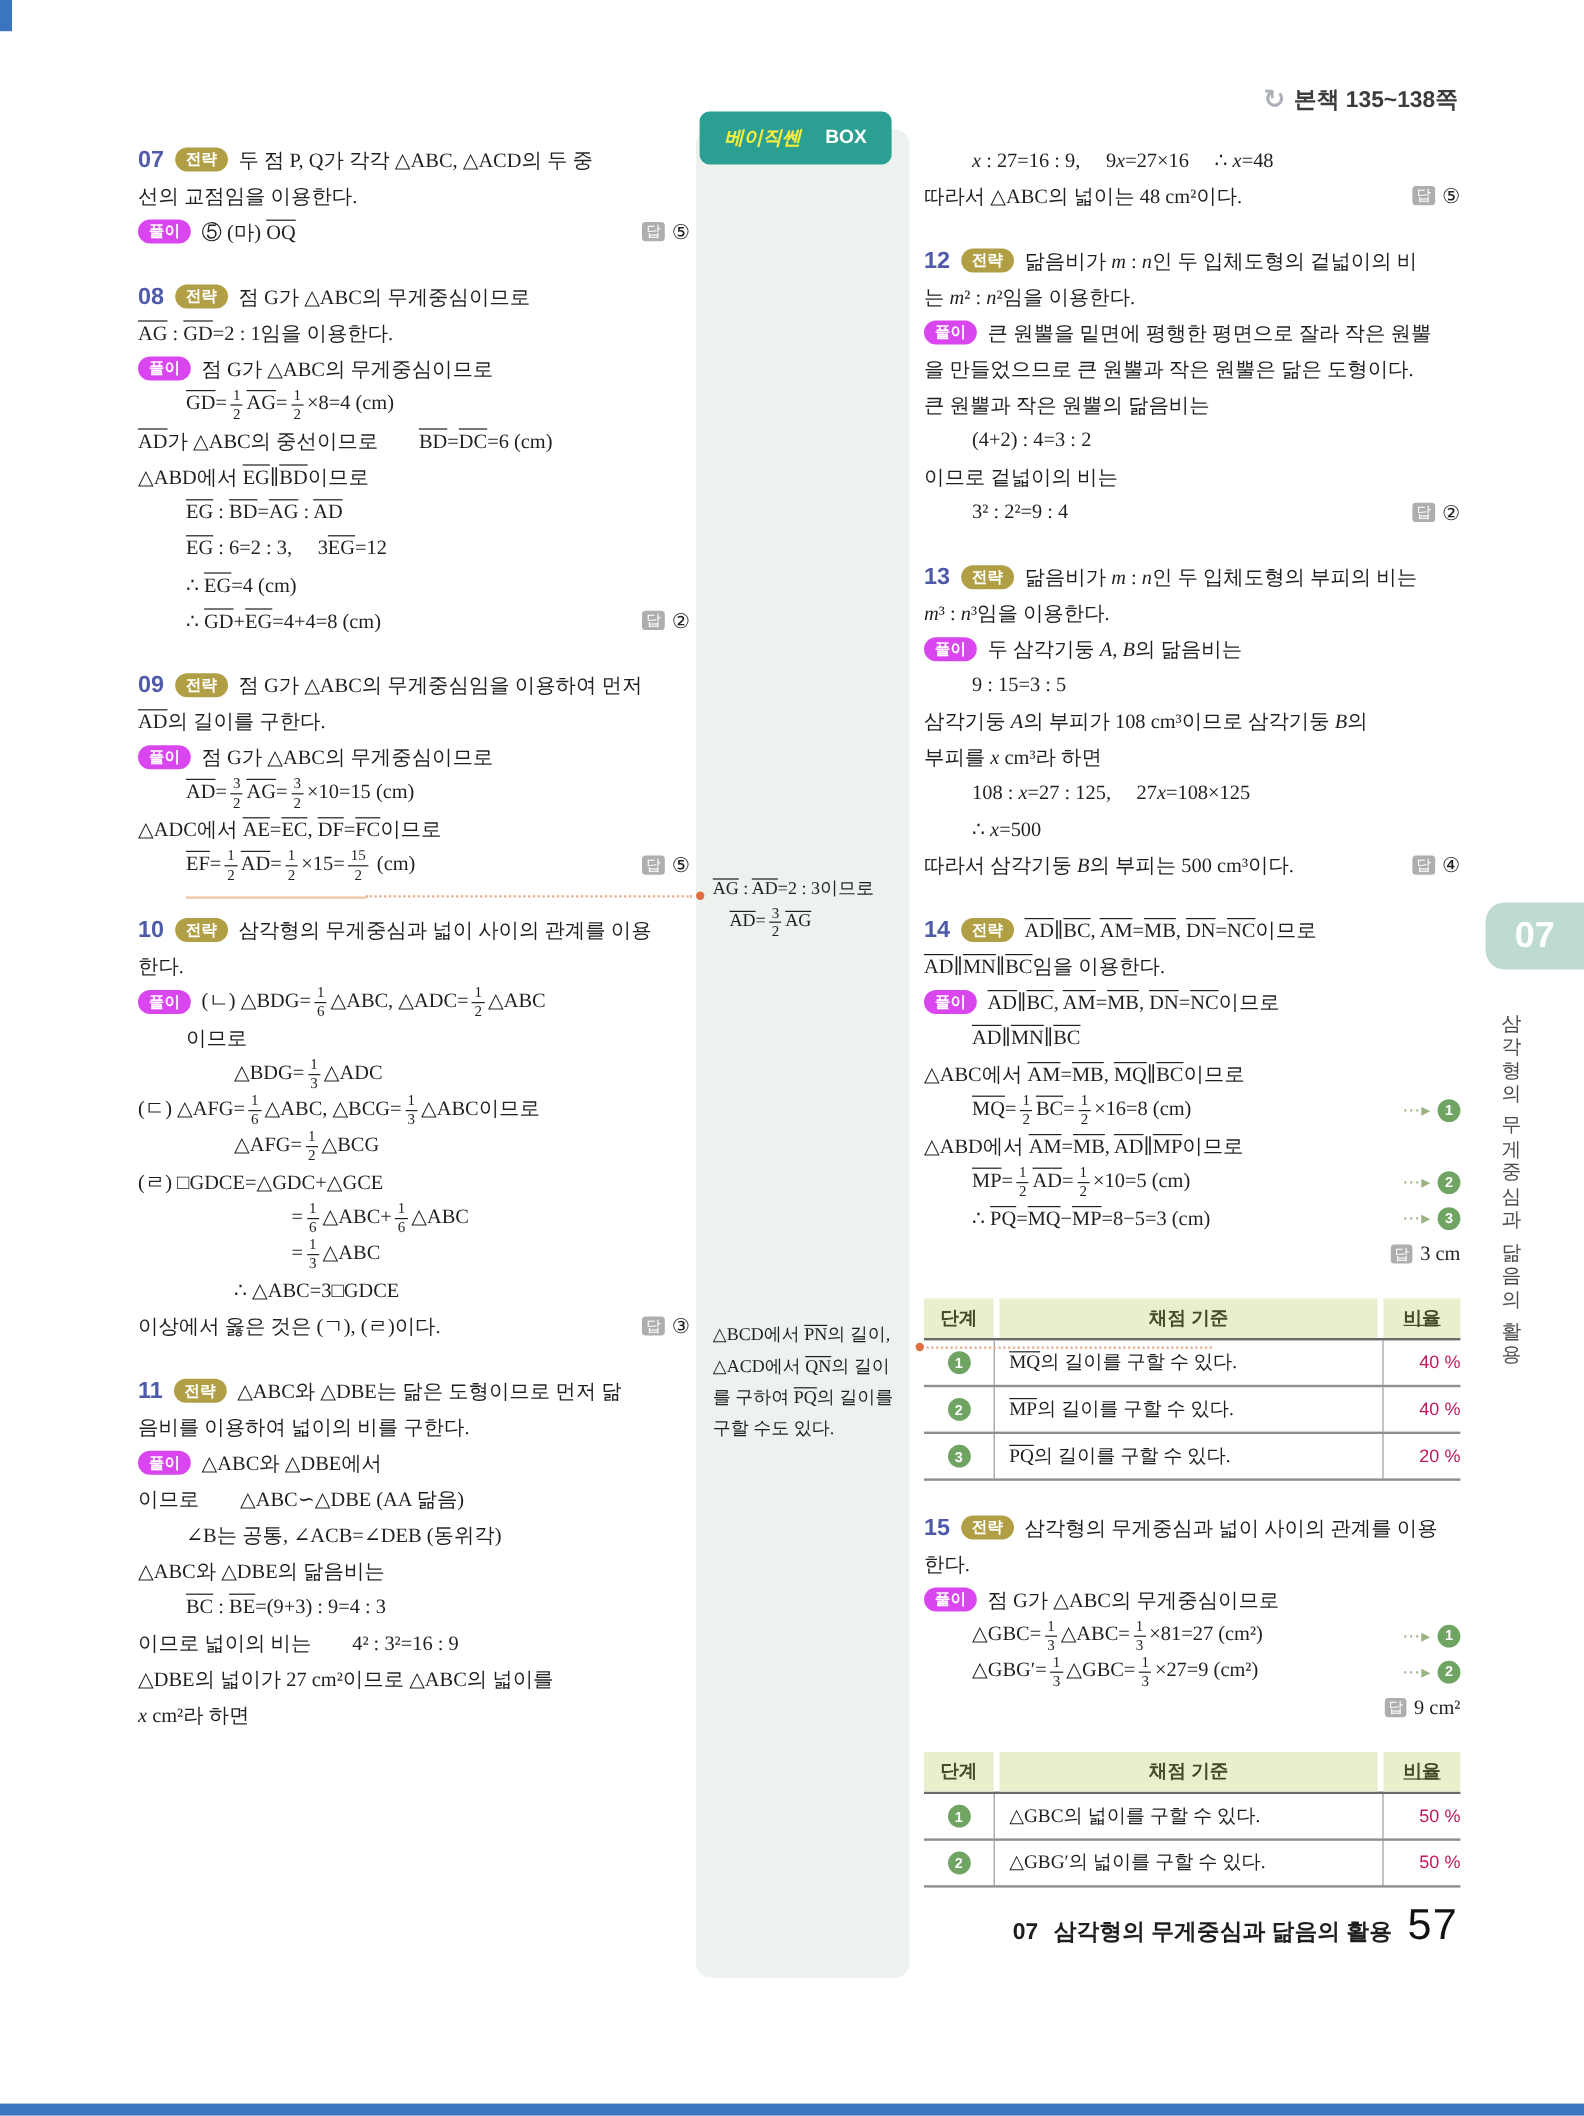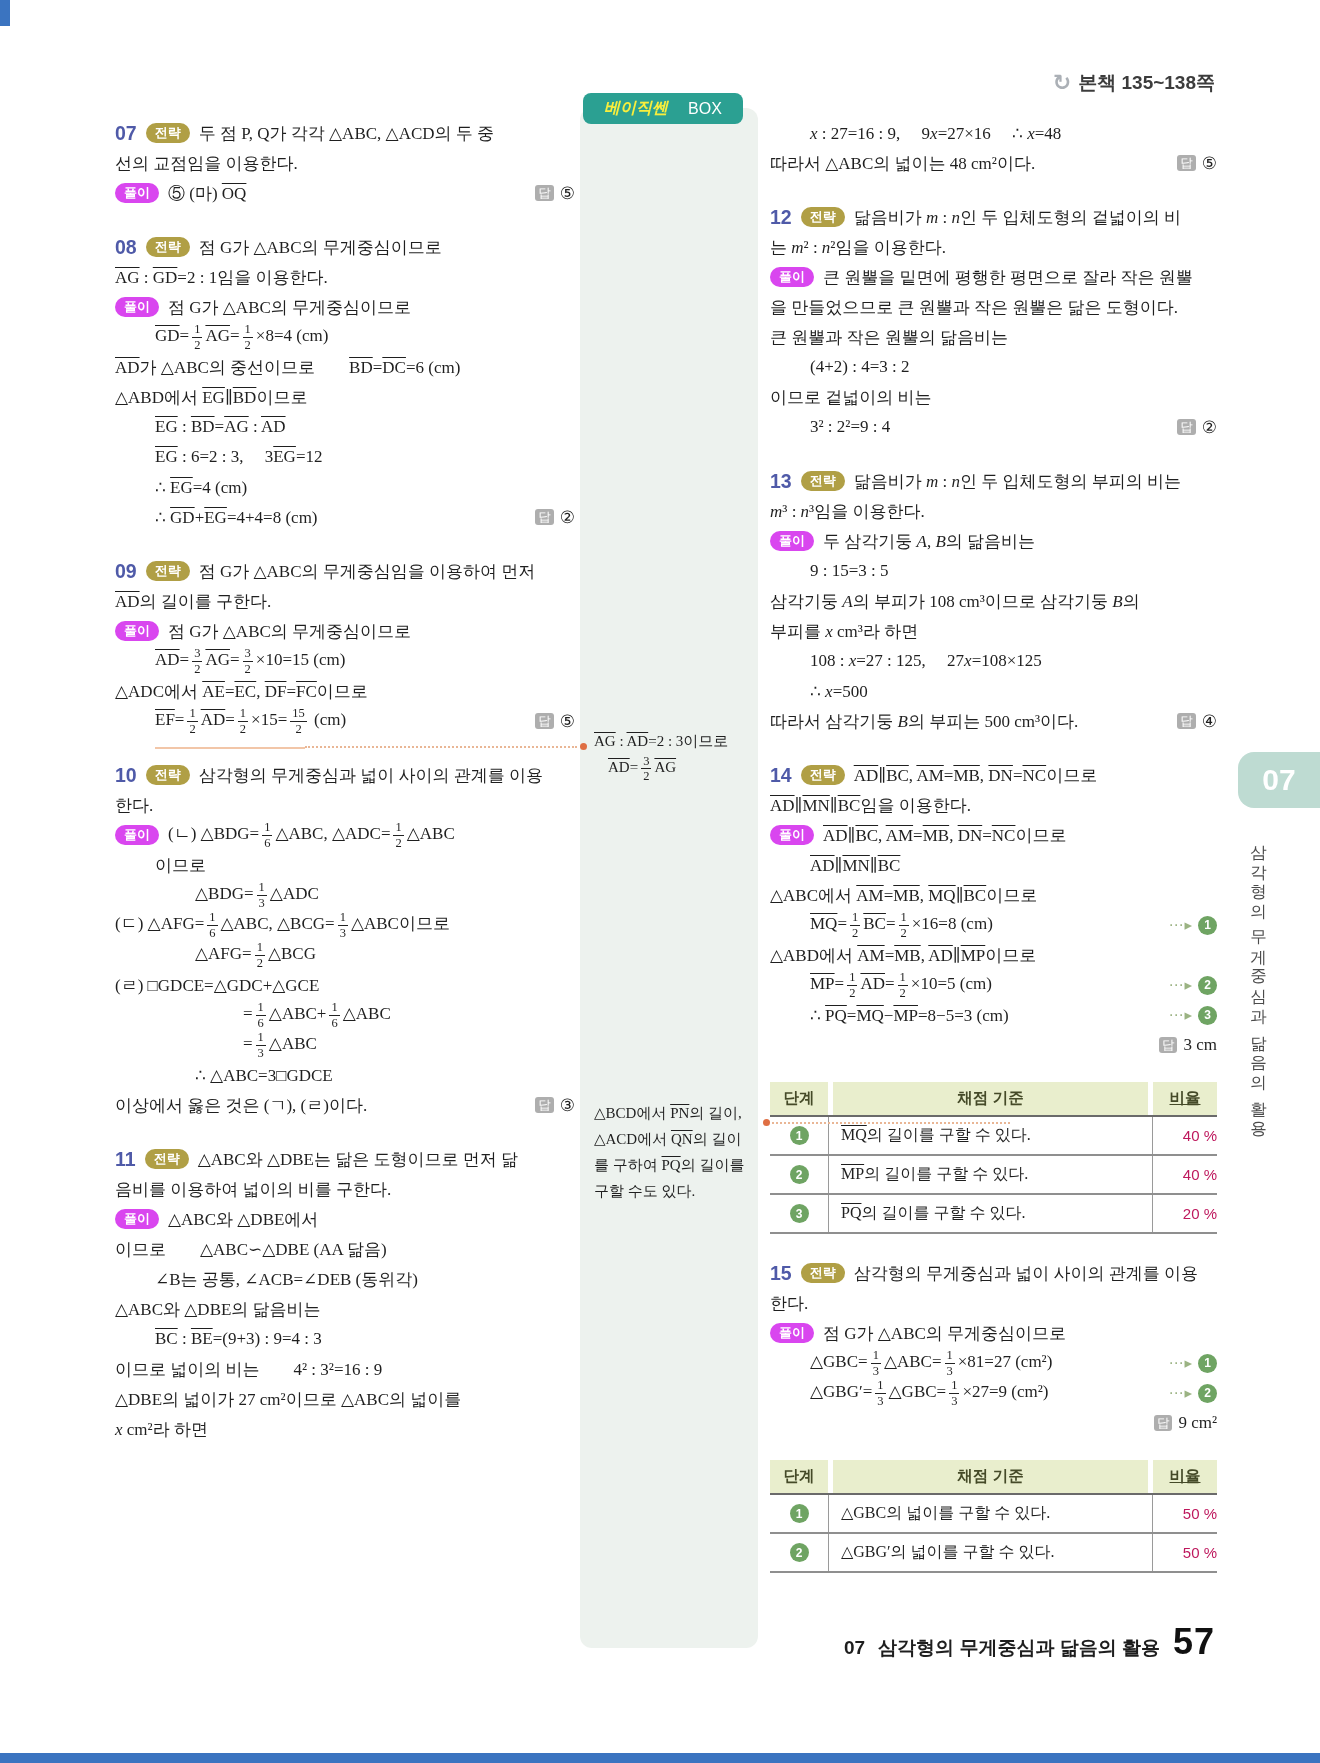--- a/index.html
+++ b/index.html
@@ -10,34 +10,34 @@
   }
   
   .corner-mark{position:absolute;left:0;top:0;width:10px;height:26px;background:#3b74c0;}
   .bottom-bar{position:absolute;left:0;bottom:0;width:100%;height:10px;background:#3b74c0;}
   .header-ref{position:absolute;top:70px;right:105px;display:flex;align-items:center;gap:7px;
     font-size:19px;font-weight:bold;color:#3c3c3c;}
   .header-ref .ricon{color:#abb0b6;font-size:22px;font-weight:bold;line-height:1;}
   .footer{position:absolute;top:1583px;right:105px;display:flex;align-items:baseline;gap:13px;}
   .footer .f-ch{font-size:19px;font-weight:bold;color:#1e1e1e;}
   .footer .f-ti{font-size:19px;font-weight:bold;color:#1e1e1e;}
-  .footer .f-pg{font-size:36px;font-weight:bold;color:#111;letter-spacing:1px;margin-top:38px;}
+  .footer .f-pg{font-size:36px;font-weight:normal;color:#111;letter-spacing:1px;}
   
   .side-tab{position:absolute;left:1238px;top:752px;width:82px;height:56px;background:#bedbd2;
     border-radius:16px 0 0 16px;display:flex;align-items:center;justify-content:center;
     color:#ffffff;font-size:30px;font-weight:bold;}
   .vtitle{position:absolute;left:1248px;top:833px;height:300px;writing-mode:vertical-rl;
     font-size:16.5px;color:#4b4b4b;letter-spacing:3px;}
   
   .bbox{position:absolute;left:580px;top:108px;width:178px;height:1540px;background:#edf2ee;
     border-radius:12px;}
-  .bbox-tab{position:absolute;left:583px;top:93px;width:160px;height:31px;background:#2ba092;
+  .bbox-tab{position:absolute;left:583px;top:93px;width:160px;height:44px;background:#2ba092;
     border-radius:8px;display:flex;align-items:center;justify-content:center;gap:20px;}
   .bbox-tab .accent{color:#f9ee3c;font-size:16px;font-weight:bold;font-style:italic;}
-  .bbox-tab .rest{color:#ffffff;font-size:16px;font-weight:normal;}
+  .bbox-tab .rest{color:#ffffff;font-size:16px;font-weight:bold;}
   .note{position:absolute;left:14px;width:152px;font-size:15px;line-height:25px;color:#2f2f2f;}
   .note .nline.ind1{padding-left:14px;}
   .note .t{font-size:15px;}
   
   .col{position:absolute;top:118px;}
   .col-left{left:115px;width:460px;}
   .col-right{left:770px;width:447px;}
   .problem{margin-top:24px;}
   .problem:first-child{margin-top:0;}
   .line{display:flex;align-items:center;min-height:30px;}

